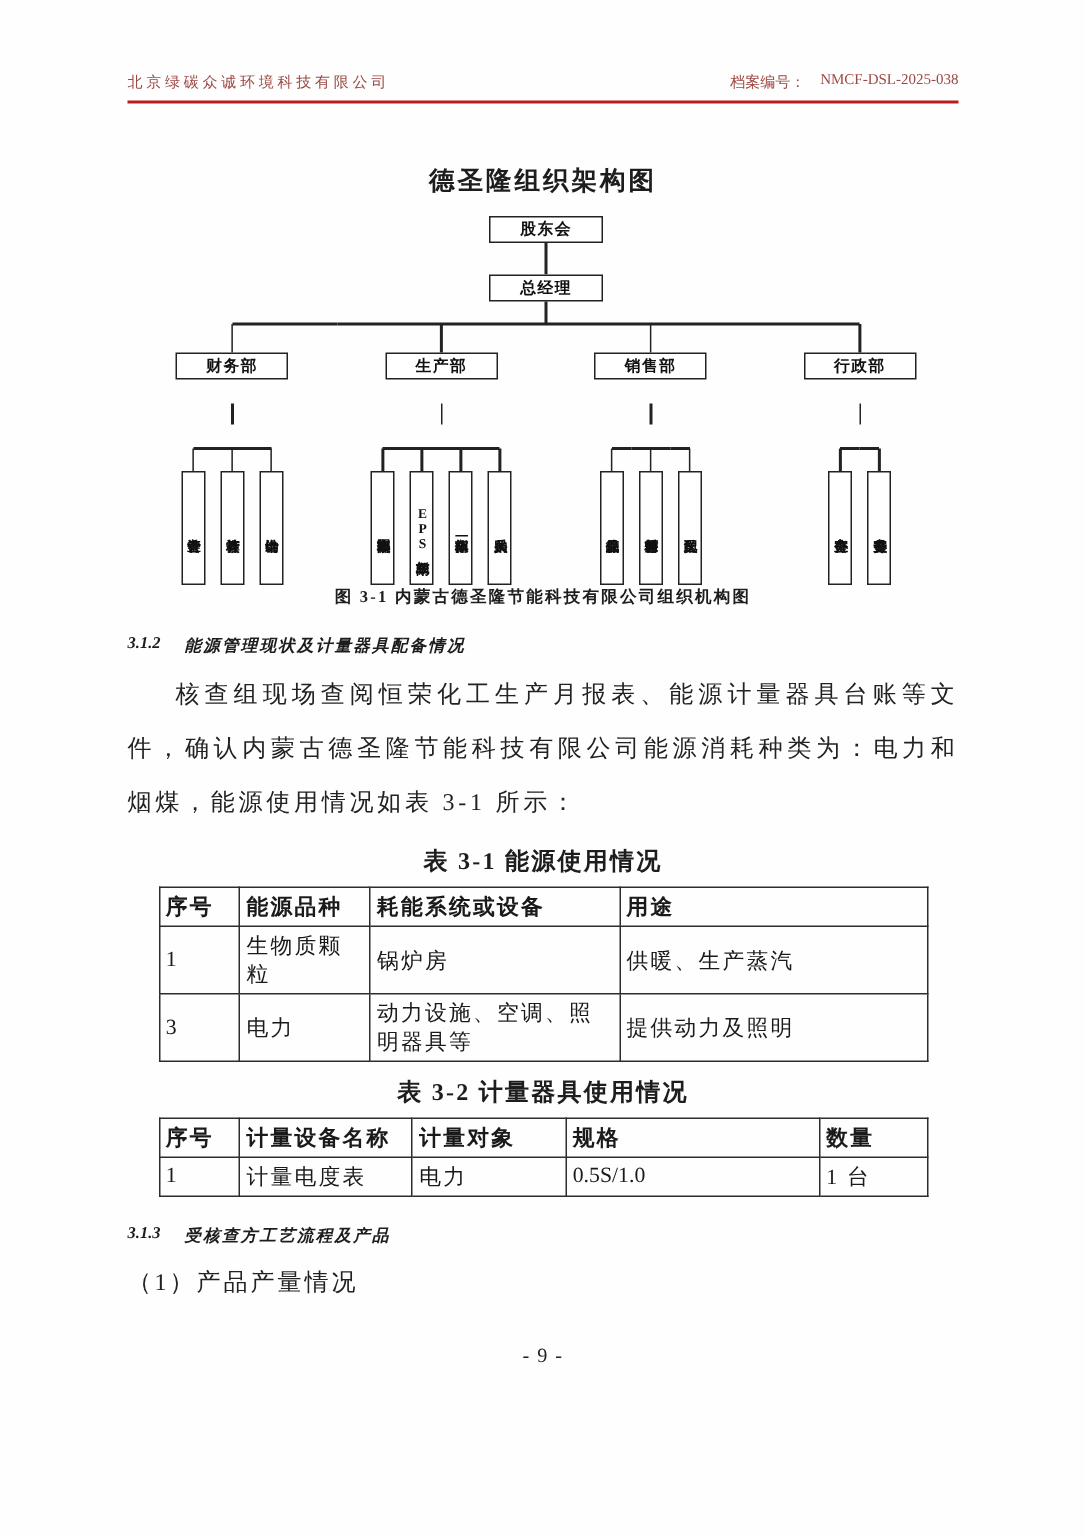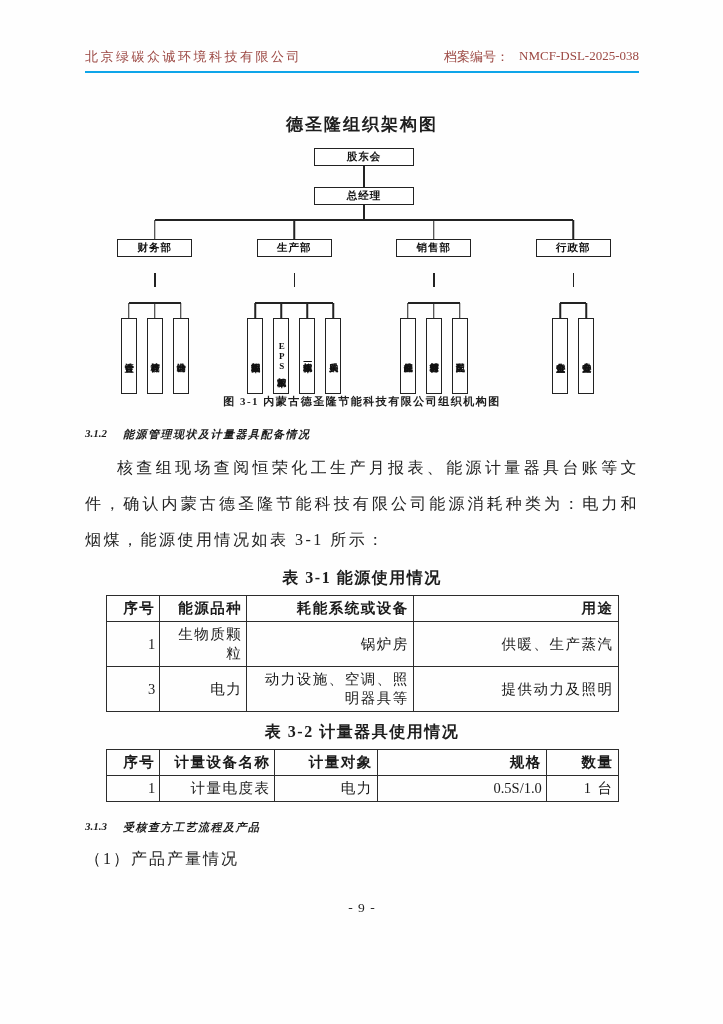--- a/index.html
+++ b/index.html
@@ -5,34 +5,34 @@
   * { margin:0; padding:0; box-sizing:border-box; }
   html,body { background:#888; }
   body { font-family:"Liberation Serif","DejaVu Serif",serif; }
   .page {
     width:723px; height:1024px; margin:0 auto; background:#fefefe;
     padding:48px 84px 0 85px; overflow:hidden; color:#1d1d1d; position:relative;
   }
   
   .hdr {
     display:flex; justify-content:space-between; align-items:flex-end;
-    border-bottom:2px solid #0ea5e9; padding-bottom:5px;
-    color:#9c4843; font-size:13px;
+    border-bottom:2px solid #b91c1c; padding-bottom:5px;
+    color:#9c4843; font-size:10px;
   }
   .hdr .co { letter-spacing:2.5px; }
   .hdr .arch { display:flex; gap:10px;justify-content:center; }
   
   .chart-title { text-align:center; font-weight:bold; font-size:17px; letter-spacing:2px; margin-top:40px; }
   .chart { width:558px; margin:12px auto 0 auto; }
   .obox {
     border:1.5px solid #222; background:#fff; font-weight:bold;
     display:flex; align-items:center; justify-content:center;
     font-size:10.5px; letter-spacing:1px; color:#111;
   }
-  .obox.top { width:100px; height:18px; margin:0 auto; }
+  .obox.top { width:76px; height:18px; margin:0 auto; }
   .vline { width:1.5px; background:#222; margin:0 auto; }
   .v20 { height:21px; } .v16 { height:15px; } .v14 { height:14px; }
   .dept-row { display:flex; }
   .dept-group { flex:1; position:relative; padding-top:19px; display:flex; flex-direction:column; align-items:center;gap:16px; }
   .dept-group::before { content:''; position:absolute; top:0; left:50%; transform:translateX(-50%); width:1.5px; height:19px; background:#222; }
   .dept-group::after  { content:''; position:absolute; top:-1px; left:0; right:0; height:1.5px; background:#222; }
   .dept-group:first-child::after { left:50%; }
   .dept-group:last-child::after  { right:50%; }
   .obox.dept { width:75px; height:18px; }
   .children-row { display:flex; }
@@ -52,21 +52,21 @@
   .sec-head { font-weight:bold; font-size:11px; letter-spacing:1.5px; margin-top:18px; display:flex;font-style:italic; }
   .sec-head .num { letter-spacing:0; margin-right:16px; }
   .para {
     font-size:16px; line-height:36px; letter-spacing:2.5px;
     text-align:justify; text-indent:2em; margin-top:8px; color:#222;
   }
   .sub-item { font-size:16px; letter-spacing:2px; margin-top:14px; color:#222; }
   
   .tbl-caption { text-align:center; font-weight:bold; font-size:16px; letter-spacing:1.5px; margin-top:10px; }
   table { border-collapse:collapse; width:513px; margin:6px auto 0 auto; table-layout:fixed; }
-  th,td { border:1.6px solid #2c2c2c; text-align:right; font-size:14.5px; letter-spacing:1.5px; padding:3px 4px; color:#1a1a1a; }
+  th,td { border:1.6px solid #2c2c2c; text-align:left; font-size:14.5px; letter-spacing:1.5px; padding:3px 4px; color:#1a1a1a; }
   th { font-weight:bold; }
   td.num { letter-spacing:0; }
   
   .footer { text-align:center; font-size:13.5px; margin-top:30px; color:#222; letter-spacing:1px; }
 </style>
 </head>
 <body>
 
 <div class="page">
 

